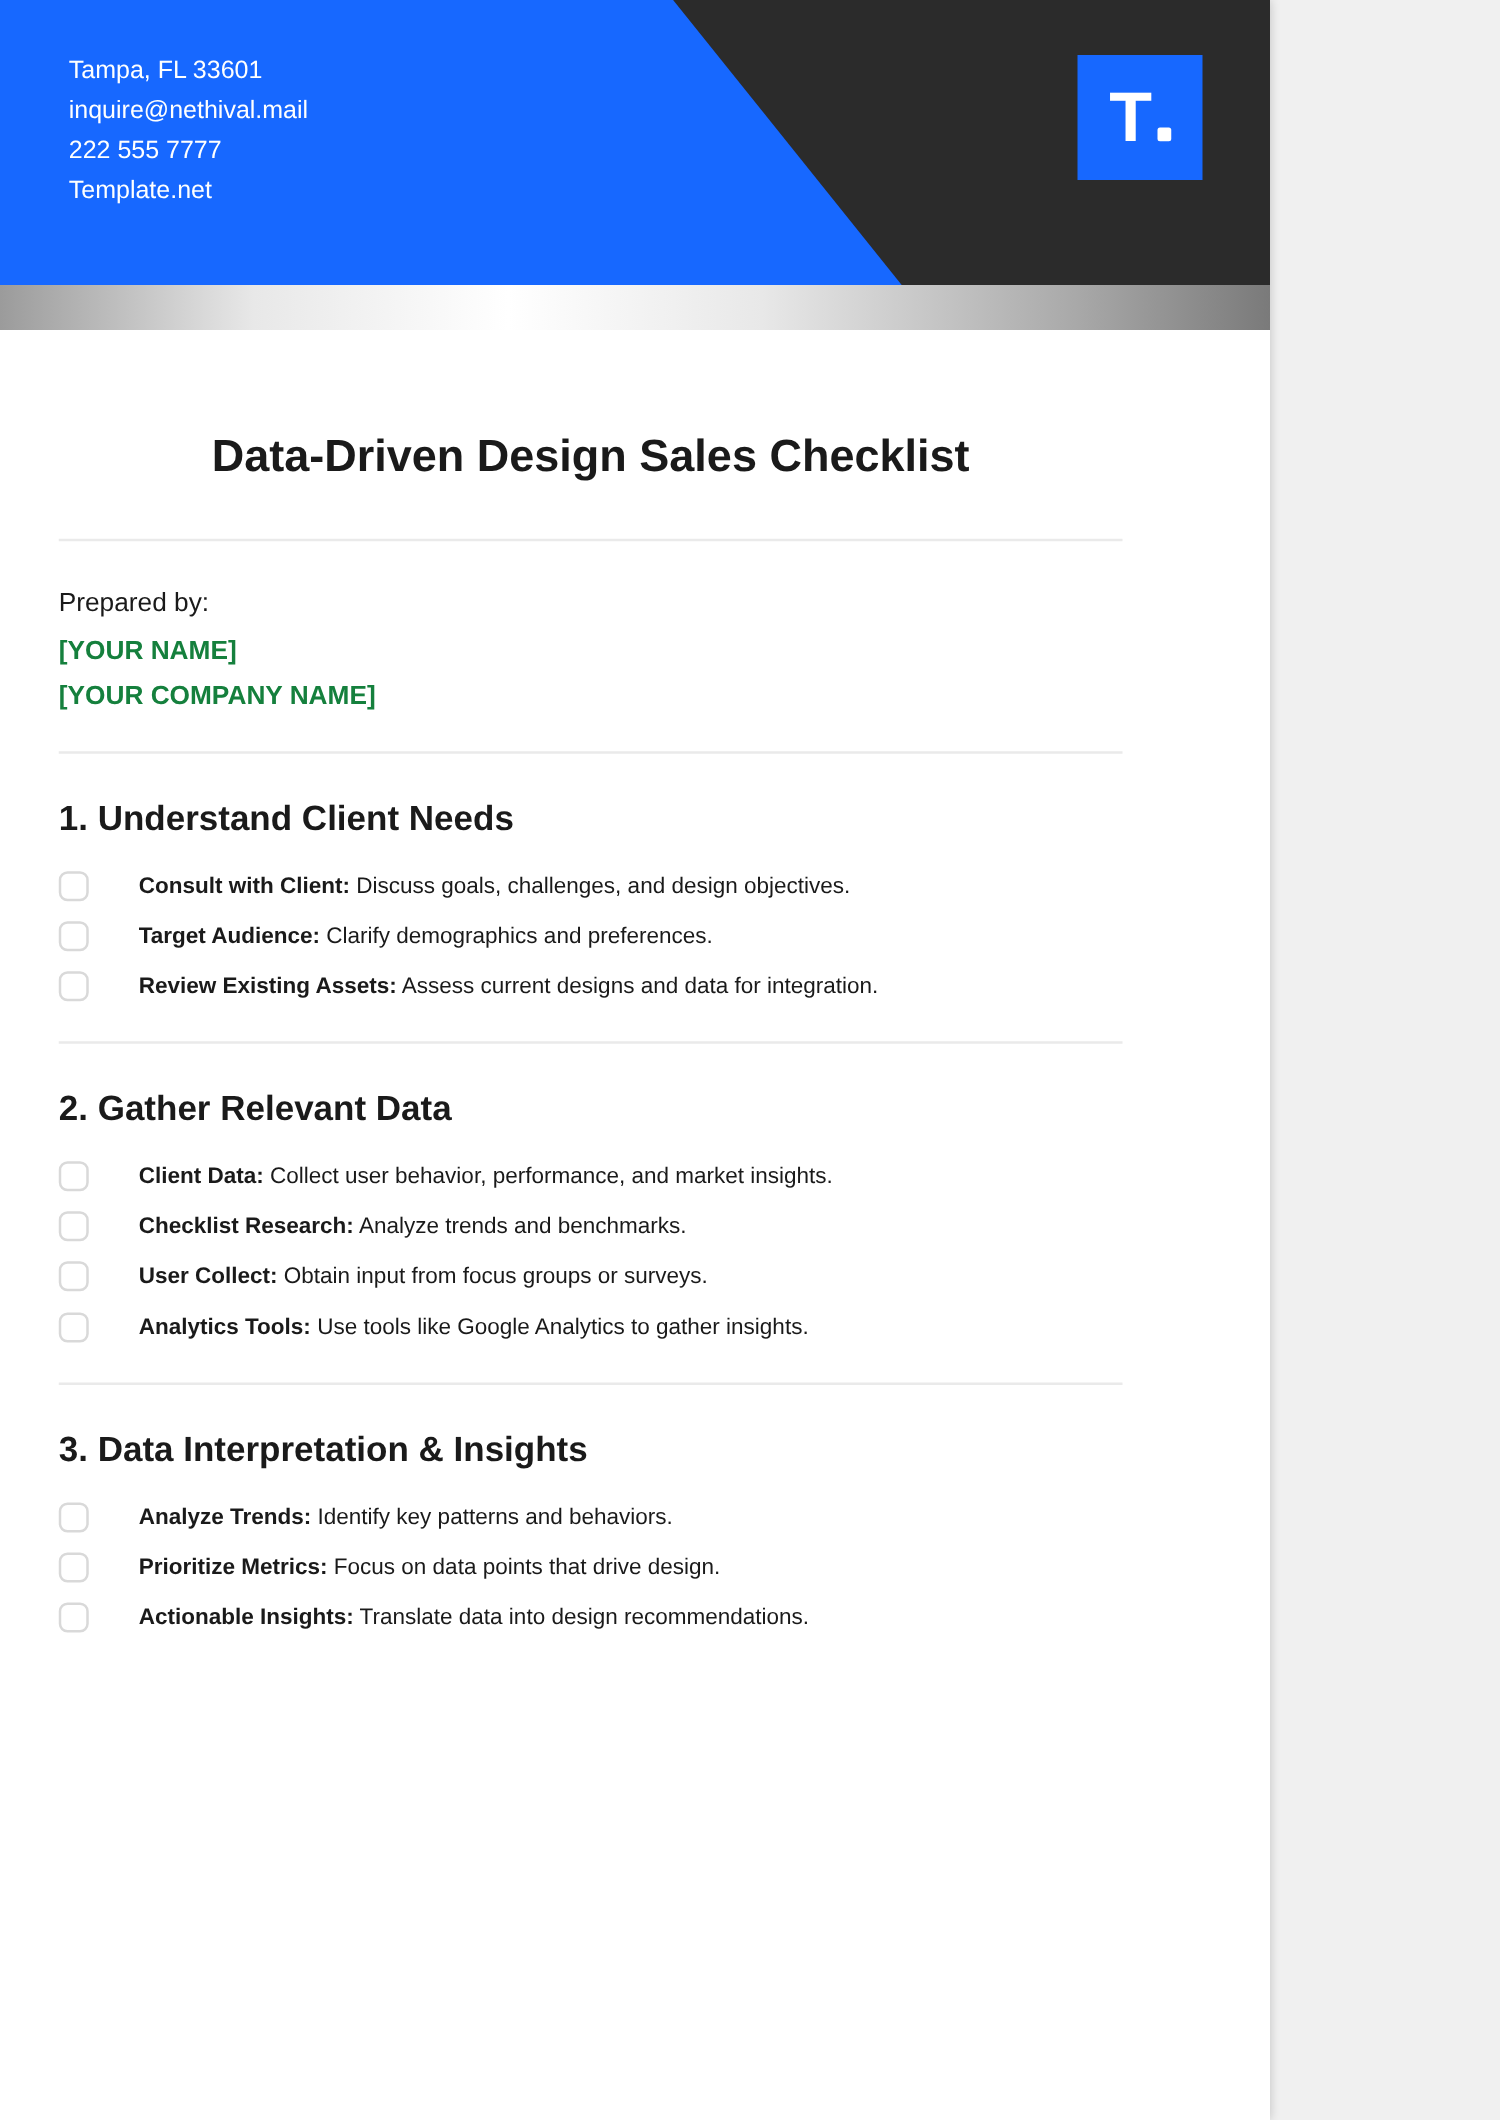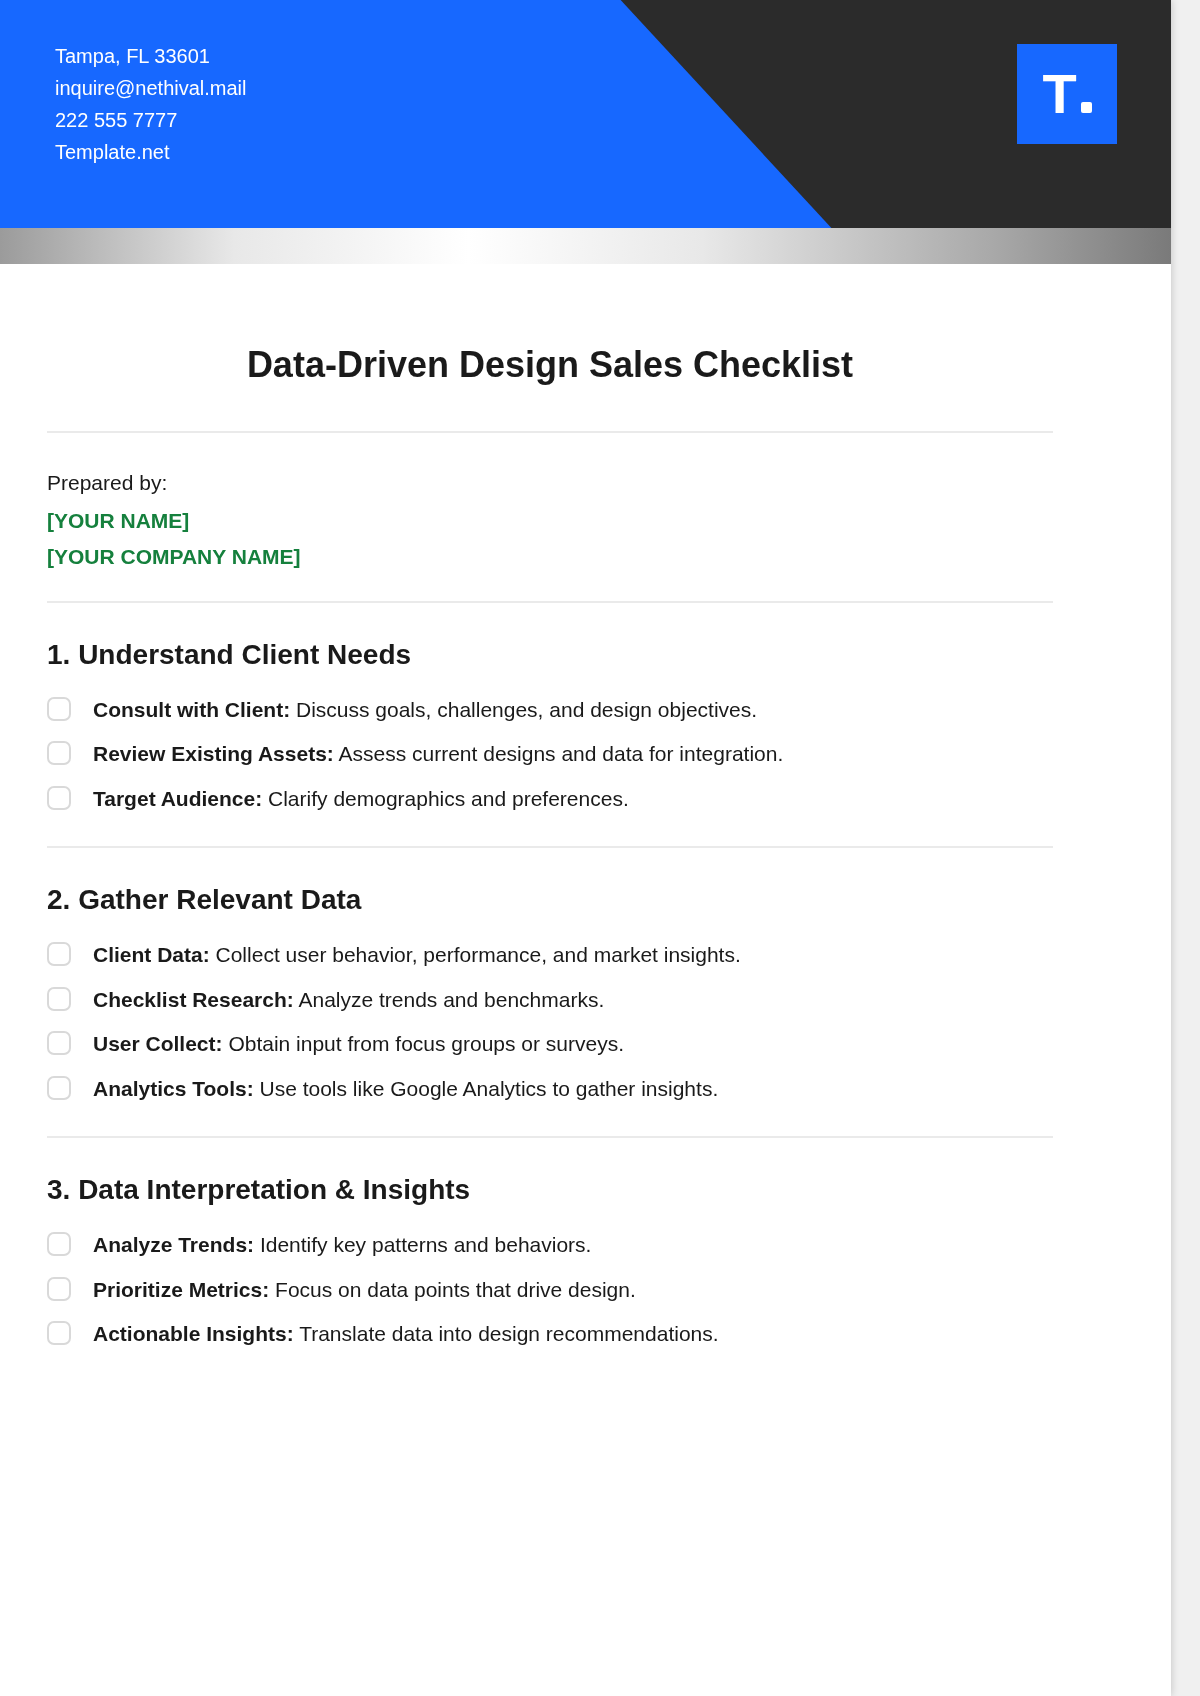--- a/index.html
+++ b/index.html
@@ -5,21 +5,21 @@
   * { margin: 0; padding: 0; box-sizing: border-box; }
   body {
     font-family: Arial, Helvetica, sans-serif;
     background: #f0f0f0;
     width: 1200px;
     height: 1696px;
     overflow: hidden;
   }
   .page {
     background: #fff;
-    width: 1171px;
+    width: 1016px;
     height: 1696px;
     position: relative;
     box-shadow: 0 0 8px rgba(0,0,0,0.2);
   }
   .header {
     position: relative;
     height: 228px;
     overflow: hidden;
     background: #2b2b2b;
   }
@@ -104,23 +104,23 @@
     color: #1a1a1a;
     margin-bottom: 24px;
   }
   .checklist {
     list-style: none;
     padding: 0;
   }
   .checklist li {
     display: flex;
     align-items: flex-start;
-    gap: 22px;
+    gap: 40px;
     margin-bottom: 14px;
-    font-size: 21px;
+    font-size: 18px;
     color: #1a1a1a;
     line-height: 1.45;
   }
   .checkbox {
     flex: 0 0 auto;
     width: 24px;
     height: 24px;
     border: 2px solid #d9d9d9;
     border-radius: 7px;
     margin-top: 2px;
@@ -171,25 +171,25 @@
     <div id="sections-container">
         <div class="section">
           <h2>1. Understand Client Needs</h2>
           <ul class="checklist">
             <li>
               <span class="checkbox"></span>
               <span class="text"><b>Consult with Client:</b><span> Discuss goals, challenges, and design objectives.</span></span>
             </li>
             <li>
               <span class="checkbox"></span>
+              <span class="text"><b>Target Audience:</b><span> Clarify demographics and preferences.</span></span>
+            </li>
+            <li>
+              <span class="checkbox"></span>
               <span class="text"><b>Review Existing Assets:</b><span> Assess current designs and data for integration.</span></span>
-            </li>
-            <li>
-              <span class="checkbox"></span>
-              <span class="text"><b>Target Audience:</b><span> Clarify demographics and preferences.</span></span>
             </li>
           </ul>
         </div>
         <hr class="section-divider">
         <div class="section">
           <h2>2. Gather Relevant Data</h2>
           <ul class="checklist">
             <li>
               <span class="checkbox"></span>
               <span class="text"><b>Client Data:</b><span> Collect user behavior, performance, and market insights.</span></span>

